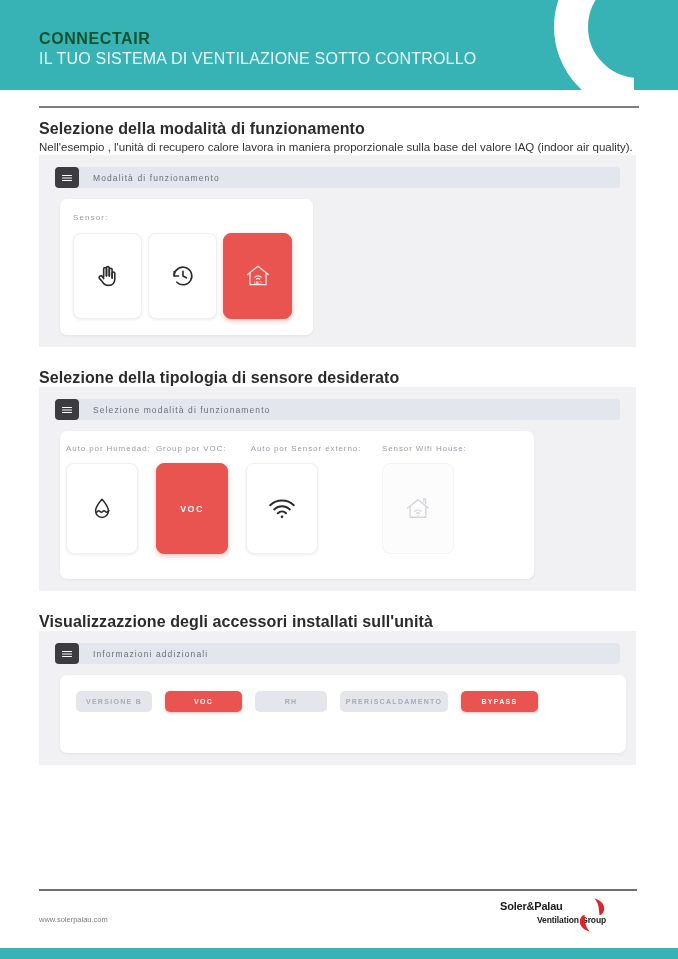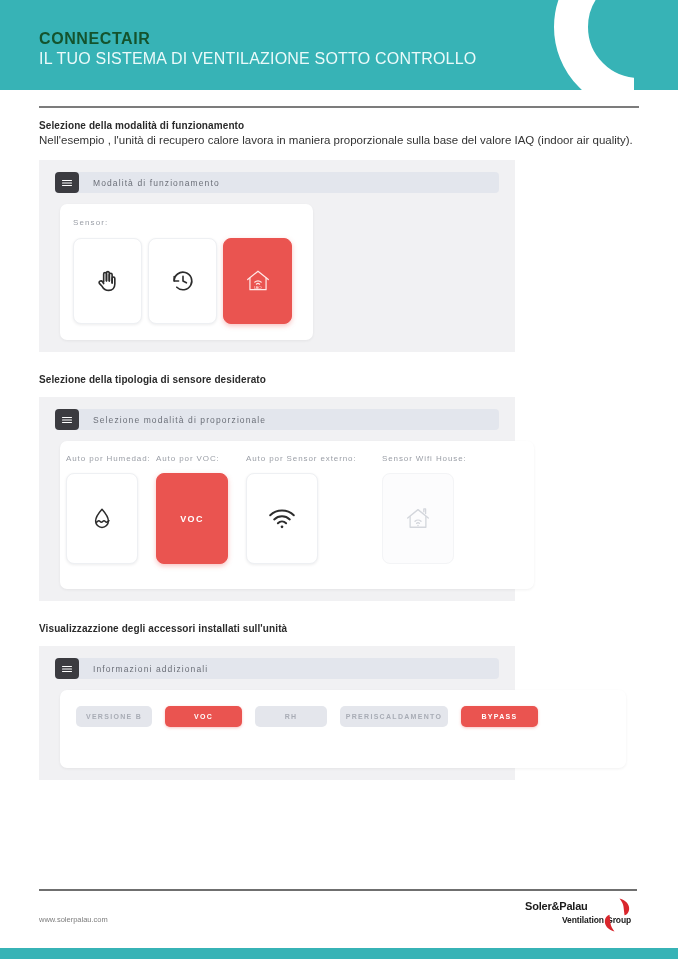--- a/index.html
+++ b/index.html
@@ -41,34 +41,33 @@
     color:#eafafa; font-size: 16px; font-weight: normal;
     letter-spacing: 0.2px; line-height: 21px;
   }
 
   
   .content { position:relative; padding: 0 39px; }
   .rule-top {
     margin-top: 16px; height: 2px; background: #7c7c7c; width: 600px;
   }
   .sec-title {
-    font-size: 10px; font-weight: bold; color:#2b2b2b;
+    font-size: 16px; font-weight: bold; color:#2b2b2b;
     margin-top: 12px; letter-spacing: 0.1px;
   }
   .sec-body {
     font-size: 11.5px; color:#333; line-height: 15px;
     margin-top: 2px; max-width: 600px;
   }
 
   
   .panel {
     position: relative;
-    width: 476px;
+    width: 597px;
     background: #f1f1f3;
-    margin-top: 12px;
     padding: 12px 0 12px 0;
   }
   .panel-head {
     position: relative;
     display: flex; align-items: center;
     height: 21px;
     margin: 0 16px 0 16px;
   }
   .panel-head-bar {
     position:absolute; left: 0; top: 0; right: 0; height: 21px;
@@ -116,21 +115,21 @@
 
   
   .p1-card { width: 253px; height: 136px; padding: 14px 0 0 13px; }
   .p1-tiles { margin-top: 11px; gap: 6px; }
   .p1-tile { width: 69px; height: 86px; }
 
   
   .p2-card { width: 474px; height: 148px; padding: 13px 0 0 6px; }
   .p2-cols { display:flex; gap: 16px; }
   .p2-col { width: 74px; }
-  .p2-col.wide { width: 120px; }
+  .p2-col.wide { width: 120px; text-align: center; }
   .p2-lab { font-size: 8px; color:#9a9ea6; letter-spacing: 0.9px; white-space: nowrap; }
   .p2-tile { width: 72px; height: 91px; margin-top: 10px; }
 
   
   .p3-card { width: 566px; height: 78px; padding: 16px 0 0 16px; }
   .chips { display:flex; gap: 13px; align-items:center; }
   .chip {
     height: 21px; border-radius: 5px;
     display:flex; align-items:center; justify-content:center;
     font-size: 7px; letter-spacing: 1.3px; font-weight: bold;
@@ -140,21 +139,21 @@
 
   
   .rule-bottom {
     position:absolute; left:39px; top:889px;
     width: 598px; height: 2px; background:#6f6f6f;
   }
   .footer-url {
     position:absolute; left:39px; top:915px;
     font-size: 7.5px; color:#7d7d7d;
   }
-  .logo { position:absolute; left: 525px; top: 898px; width: 138px; height: 34px; }
+  .logo { position:absolute; left: 500px; top: 898px; width: 138px; height: 34px; }
   .logo-name {
     position:absolute; left: 0; top: 2px;
     font-size: 11px; font-weight: bold; color:#1a1a1a; letter-spacing: -0.2px;
   }
   .logo-sub {
     position:absolute; left: 37px; top: 17px;
     font-size: 8.5px; font-weight: bold; color:#1a1a1a; letter-spacing: -0.1px;
   }
   .logo-mark { position:absolute; left: 76px; top: -2px; }
   .bottom-bar {
@@ -231,38 +230,38 @@
     <div class="sec-title" style="margin-top:22px">Selezione della tipologia di sensore desiderato</div>
 
     <div class="panel">
       <div class="panel-head">
         <div class="panel-head-bar"></div>
         <div class="panel-badge">
           <svg width="12" height="12" viewBox="0 0 24 24" fill="none" stroke="#ffffff" stroke-width="2.2" stroke-linecap="round">
             <path d="M3 7h18M3 12h18M3 17h18"></path>
           </svg>
         </div>
-        <div class="panel-title">Selezione modalità di proporzionale</div>
+        <div class="panel-title">Selezione modalità di funzionamento</div>
       </div>
 
       <div class="card p2-card">
         <div class="p2-cols">
 
           <div class="p2-col">
             <div class="p2-lab">Auto por Humedad:</div>
             <div class="tile p2-tile">
               <svg width="24" height="26" viewBox="0 0 24 26" fill="none" stroke="#2c2c2c" stroke-width="1.5" stroke-linecap="round" stroke-linejoin="round">
                 <path d="M12 3.2C12 3.2 5.6 10.4 5.6 15a6.4 6.4 0 0 0 12.8 0C18.4 10.4 12 3.2 12 3.2z"></path>
                 <path d="M6.2 16.2c1.3 0 1.3-1.5 2.6-1.5s1.3 1.5 2.6 1.5 1.3-1.5 2.6-1.5 1.3 1.5 2.6 1.5 1.2-1.3 2.4-1.5"></path>
               </svg>
             </div>
           </div>
 
           <div class="p2-col">
-            <div class="p2-lab">Auto por VOC:</div>
+            <div class="p2-lab">Group por VOC:</div>
             <div class="tile p2-tile active">
               <span class="tile-text">VOC</span>
             </div>
           </div>
 
           <div class="p2-col wide">
             <div class="p2-lab">Auto por Sensor externo:</div>
             <div class="tile p2-tile">
               <svg width="28" height="22" viewBox="0 0 28 22" fill="none" stroke="#2c2c2c" stroke-width="2" stroke-linecap="round">
                 <path d="M2.2 7.3a17 17 0 0 1 23.6 0"></path>

